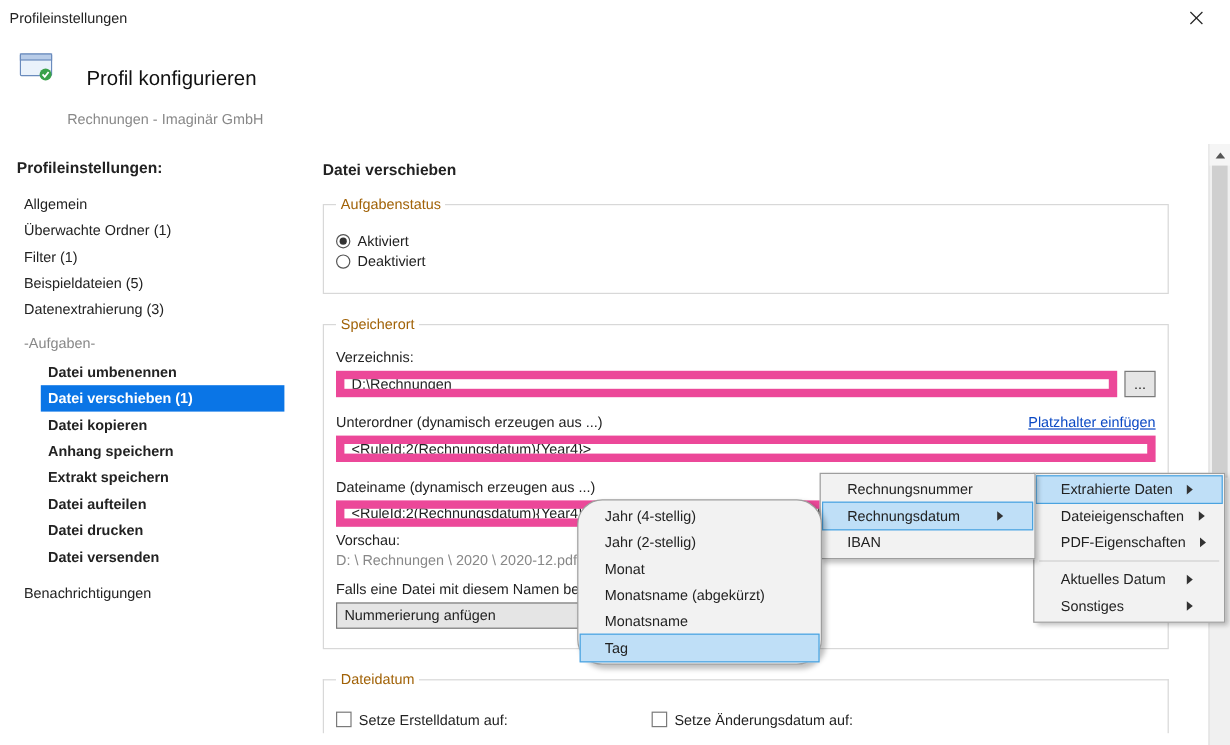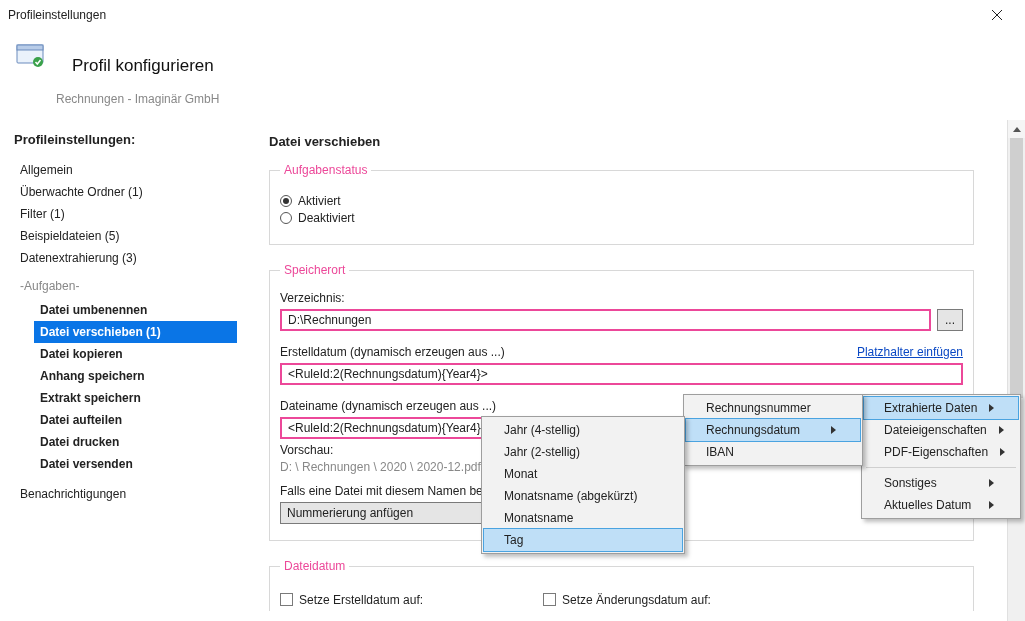--- a/index.html
+++ b/index.html
@@ -105,21 +105,21 @@
     font-weight: 700;
     font-size: 13px;
     padding: 4px 0 14px 0;
   }
   fieldset {
     border: 1px solid #d8d8d8;
     margin: 0 0 18px 0;
     padding: 14px 10px 16px 10px;
   }
   legend {
-    color: #ec4899;
+    color: #a16207;
     padding: 0 4px;
     font-size: 12px;
   }
   .radio-row {
     display: flex; align-items: center;
     gap: 6px;
     margin: 3px 0;
   }
   .form-row {
     margin-bottom: 14px;
@@ -131,21 +131,21 @@
   .link {
     color: #0a48c4;
     text-decoration: underline;
     cursor: pointer;
   }
   .ctl-row {
     display:flex; gap: 6px;
   }
   .text-input {
     flex: 1;
-    border: 2px solid #ec4899;
+    border: 7px solid #ec4899;
     padding: 3px 6px;
     font-size: 12px;
     font-family: inherit;
     height: 22px;
     background:#fff;
     color:#222;
   }
   .browse-btn {
     border: 1px solid #7a7a7a;
     background: #e5e5e5;
@@ -228,21 +228,21 @@
     border: 1px solid #4aa3e0;
     margin: -1px;
   }
   .menu .sep {
     height: 1px;
     background: #cfcfcf;
     margin: 4px 2px;
   }
   .menu.m1 { left: 861px; top: 394px; width: 160px; }
   .menu.m2 { left: 683px; top: 394px; width: 180px; }
-  .menu.m3 { left: 481px; top: 416px; width: 204px; }
+  .menu.m3 { left: 481px; top: 416px; width: 204px; border-radius: 21px; }
   .checkbox-row {
     display:flex; align-items:flex-start; gap:6px;
   }
   .cb-row-wrap {
     display:flex; gap: 120px;
     margin-top: 6px;
   }
   .cb {
     width: 13px; height: 13px;
     border: 1px solid #7a7a7a;
@@ -344,21 +344,21 @@
           <div class="ctl-row">
             <input class="text-input" value="D:\Rechnungen" style="">
             <div class="browse-btn">
               <span>...</span>
             </div>
           </div>
         </div>
 
         <div class="form-row">
           <div class="form-label-line">
-            <span>Erstelldatum (dynamisch erzeugen aus ...)</span>
+            <span>Unterordner (dynamisch erzeugen aus ...)</span>
             <span class="link">Platzhalter einfügen</span>
           </div>
           <input class="text-input" style="width: 100%;" value="&lt;RuleId:2(Rechnungsdatum){Year4}&gt;">
         </div>
 
         <div class="form-row" style="margin-bottom:4px">
           <div class="form-label-line">
             <span>Dateiname (dynamisch erzeugen aus ...)</span>
             <span class="link">Platzhalter einfügen</span>
           </div>
@@ -409,24 +409,24 @@
       <span>Extrahierte Daten</span>
     </div>
   <div class="item has-sub">
       <span>Dateieigenschaften</span>
     </div>
   <div class="item has-sub">
       <span>PDF-Eigenschaften</span>
     </div>
   <div class="sep"></div>
   <div class="item has-sub">
+      <span>Aktuelles Datum</span>
+    </div>
+  <div class="item has-sub">
       <span>Sonstiges</span>
-    </div>
-  <div class="item has-sub">
-      <span>Aktuelles Datum</span>
     </div>
 </div>
 
 <div class="menu m2">
   <div class="item">
       <span>Rechnungsnummer</span>
     </div>
   <div class="item has-sub hl">
       <span>Rechnungsdatum</span>
     </div>

